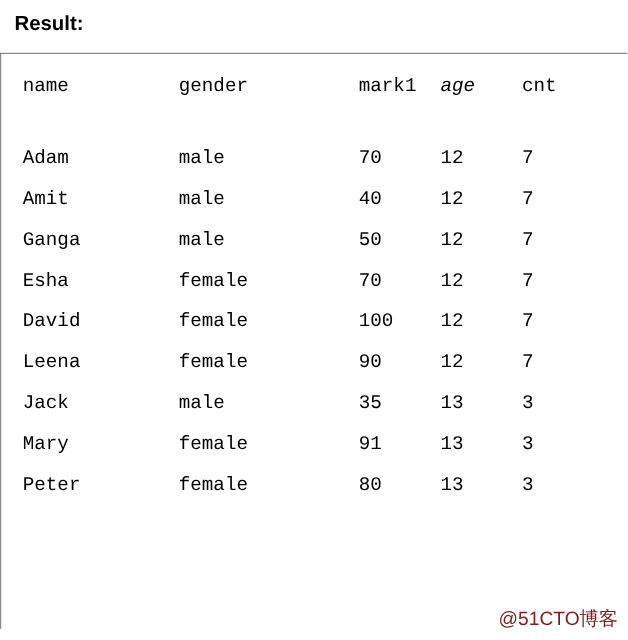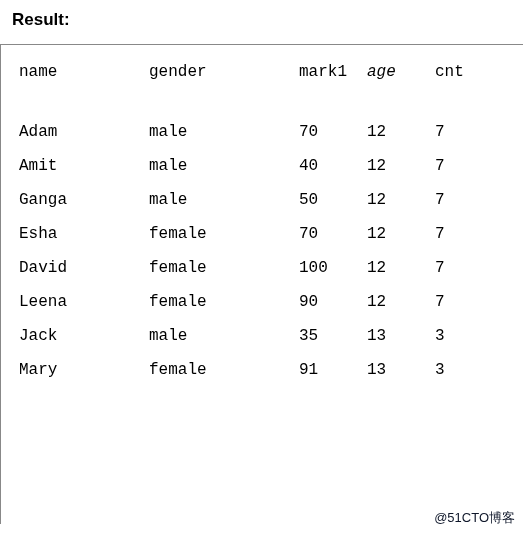--- a/index.html
+++ b/index.html
@@ -54,22 +54,22 @@
       width: 68px;
       font-style: italic;
     }
     .col-cnt {
       width: 40px;
     }
     .watermark {
       position: absolute;
       right: 8px;
       bottom: 6px;
-      font-size: 13px;
-      color: #0f172a;
+      font-size: 16px;
+      color: #7f1d1d;
       font-family: Arial, sans-serif;
     }
   </style>
 </head>
 <body>
 
 <div class="heading">Result:</div>
 
 <div class="frame">
   <table class="tbl">
@@ -132,17 +132,24 @@
         <td>13</td>
         <td>3</td>
       </tr>
       <tr>
         <td>Mary</td>
         <td>female</td>
         <td>91</td>
         <td>13</td>
         <td>3</td>
       </tr>
+      <tr>
+        <td>Peter</td>
+        <td>female</td>
+        <td>80</td>
+        <td>13</td>
+        <td>3</td>
+      </tr>
     </tbody>
   </table>
 </div>
 
 <div class="watermark">@51CTO博客</div>
 
 </body></html>

